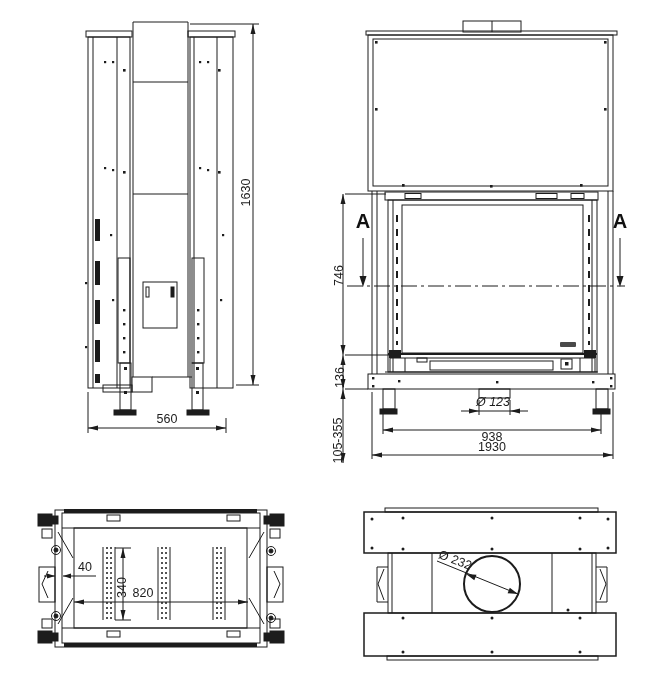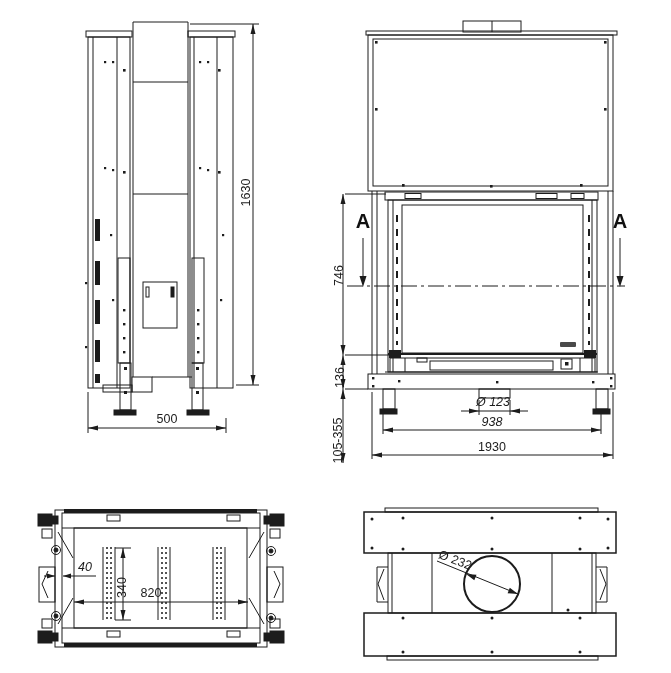--- a/index.html
+++ b/index.html
@@ -360,33 +360,33 @@
           <circle cx="580" cy="618" r="1.5"></circle>
       <circle cx="403" cy="652" r="1.5"></circle>
           <circle cx="492" cy="652" r="1.5"></circle>
           <circle cx="580" cy="652" r="1.5"></circle>
       <circle cx="568" cy="610" r="1.5"></circle>
     </g>
   </g>
 </svg>
 
 <div class="dim-label v" style="left:223px;top:186px;width:48px;">1630</div>
-<div class="dim-label" style="left:143px;top:413px;width:48px;">500</div>
+<div class="dim-label" style="left:143px;top:413px;width:48px;">560</div>
 
 <div class="section-letter" style="left:353px;top:209px;">A</div>
 <div class="section-letter" style="left:610px;top:209px;">A</div>
 
 <div class="dim-label v" style="left:316px;top:269px;width:48px;">746</div>
 <div class="dim-label v" style="left:317px;top:371px;width:48px;">136</div>
 <div class="dim-label v" style="left:315px;top:434px;width:48px;">105-355</div>
 <div class="dim-label" style="left:469px;top:396px;width:48px;font-style:italic;">Ø 123</div>
-<div class="dim-label" style="left:468px;top:416px;width:48px;font-style:italic;">938</div>
+<div class="dim-label" style="left:468px;top:431px;width:48px;">938</div>
 <div class="dim-label" style="left:468px;top:441px;width:48px;">1930</div>
 
-<div class="dim-label" style="left:72px;top:561px;width:26px;font-style:italic;">40</div>
+<div class="dim-label" style="left:72px;top:561px;width:26px;">40</div>
 <div class="dim-label v" style="left:99px;top:581px;width:48px;">340</div>
-<div class="dim-label" style="left:122px;top:587px;width:42px;margin-left:8px;">820</div>
+<div class="dim-label" style="left:122px;top:587px;width:42px;">820</div>
 
 <div class="dim-label tilt" style="left:431px;top:554px;width:48px;">Ø 232</div>
 
 <div class="brand"></div>
 
 </div>
 
 </body></html>

